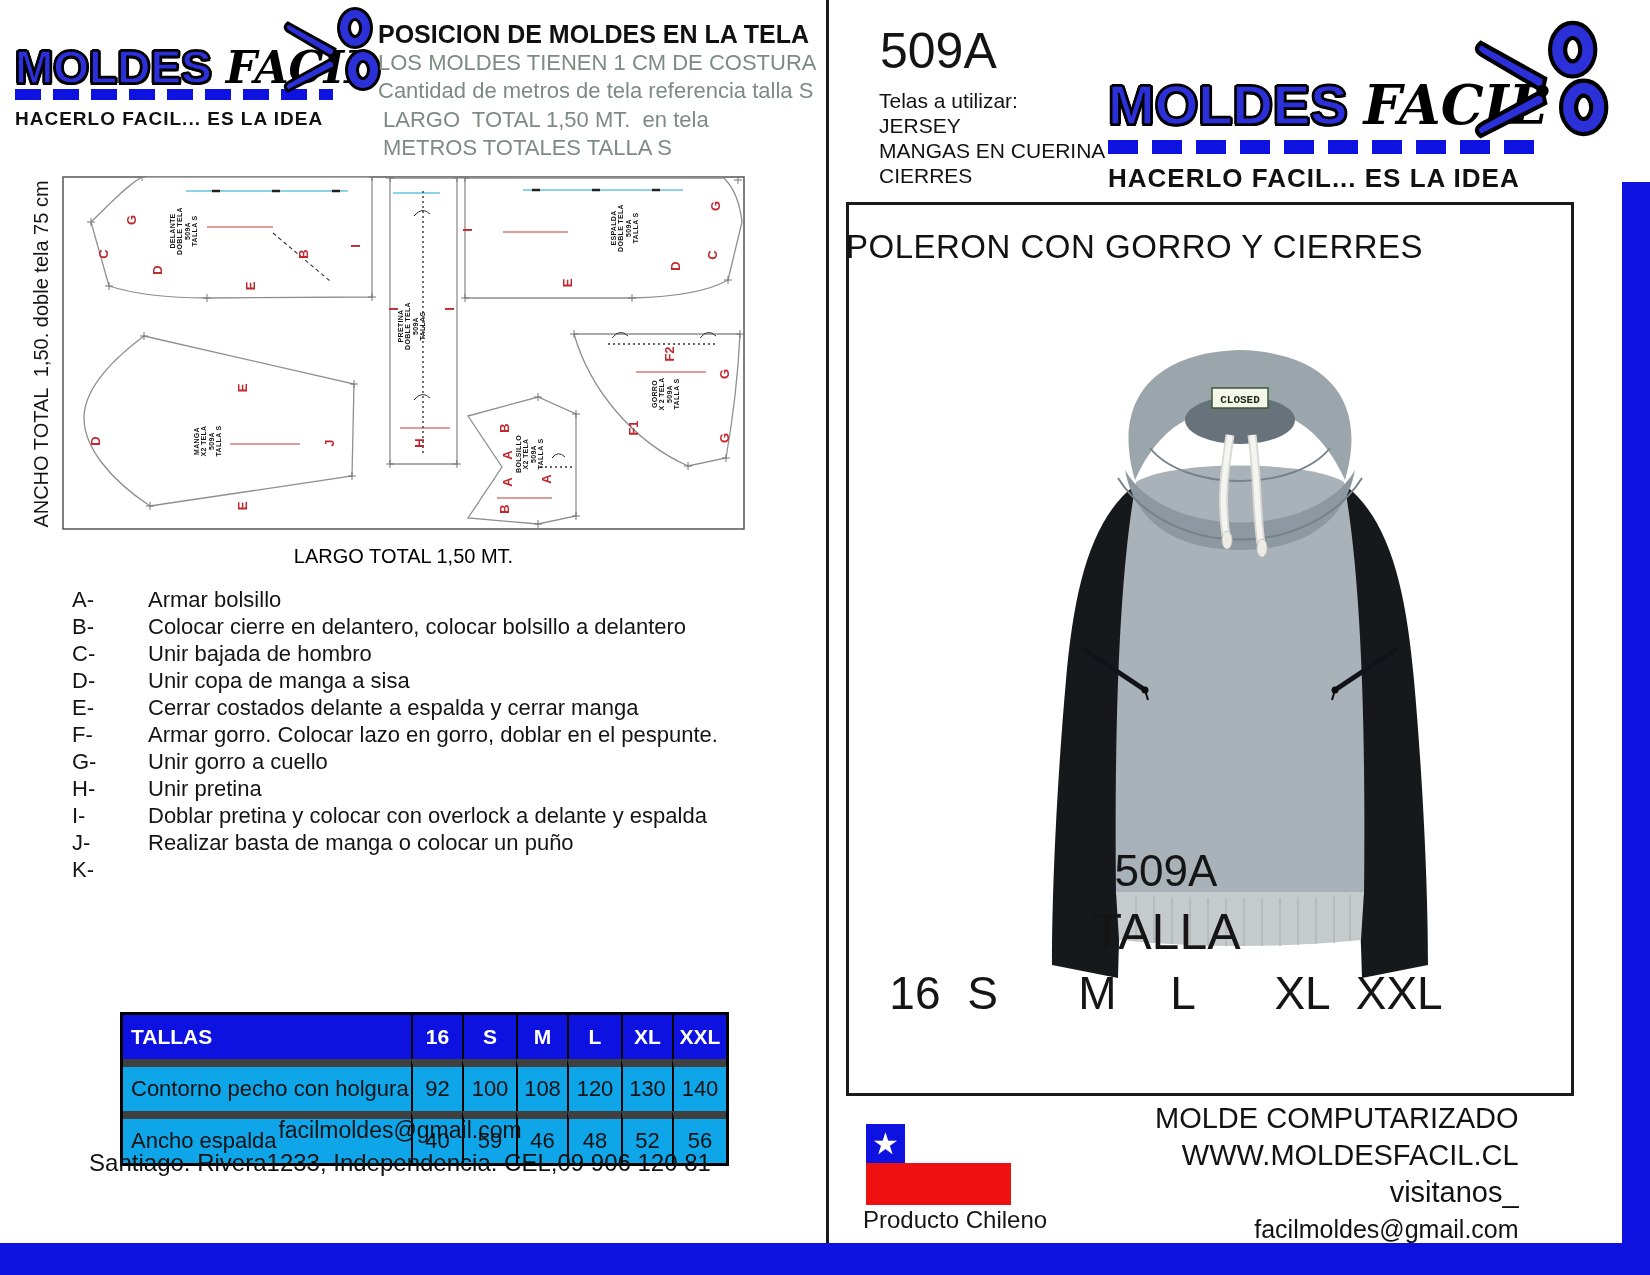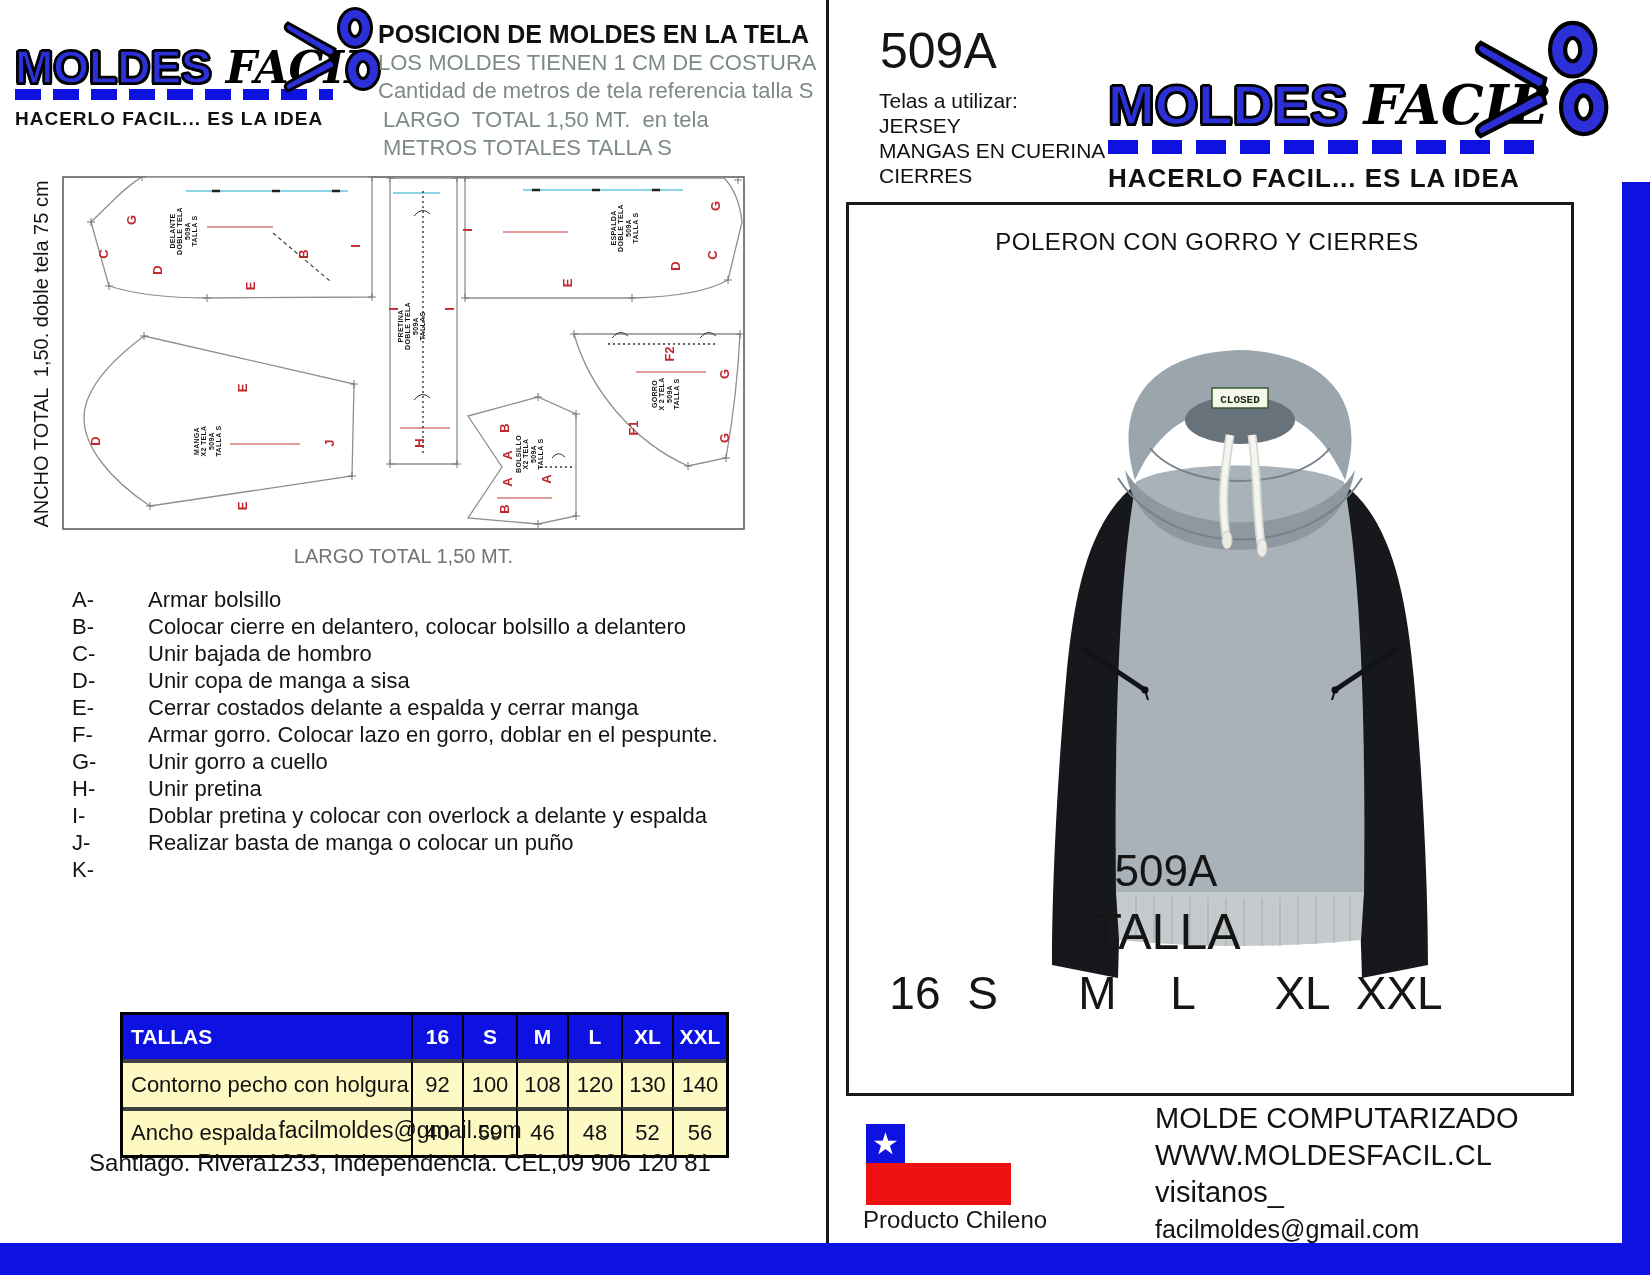--- a/index.html
+++ b/index.html
@@ -29,31 +29,31 @@
   .sideways{transform:rotate(-90deg);transform-origin:0 0;}
 
   
   .instr-row{display:flex;font-size:22px;line-height:27px;color:#141414;}
   .instr-key{width:76px;flex:0 0 76px;}
 
   
   #size-table{display:grid;grid-template-columns:288px 51px 54px 51px 54px 51px 54px;
     border:3px solid #000;background:#fff;}
   #size-table .cell{display:flex;align-items:center;justify-content:center;
-    font-size:22px;height:44px;border-left:2px solid #000;border-top:4px solid #404040;background:#fef9c3;color:#111;}
+    font-size:22px;height:44px;border-left:2px solid #000;border-top:8px solid #404040;background:#0ea5e9;color:#111;}
   #size-table .cell.first{border-left:none;justify-content:flex-start;padding-left:8px;}
   #size-table .cell.head{background:#0d12e0;color:#fff;font-weight:700;font-size:21px;border-top:none;}
   .contact-line{width:640px;text-align:center;color:#121212;}
 
   
   .vline{background:#1a1a1a;}
   .bluebar{background:#0d12e0;}
   .materials{font-size:21px;line-height:25px;color:#121212;}
   .product-box{border:3px solid #1a1a1a;background:#fff;}
-  .product-title{font-size:24px;letter-spacing:.5px;color:#121212;text-align:center;}
+  .product-title{font-size:33px;letter-spacing:.5px;color:#121212;text-align:left;}
   .big-center{text-align:center;color:#151515;}
   .flag-caption{font-size:24px;color:#161616;}
   .footer-lines{font-size:29px;color:#121212;line-height:37px;}
   .footer-lines .small{font-size:25px;}
 </style>
 </head>
 <body>
 
 <div id="page">
 
@@ -179,21 +179,21 @@
           <path class="tick" d="M 510,238 H 518 M 514,234 V 242"></path>
           <path class="tick" d="M 510,340 H 518 M 514,336 V 344"></path>
           <path class="tick" d="M 472,348 H 480 M 476,344 V 352"></path>
           <path class="tick" d="M 508,158 H 516 M 512,154 V 162"></path>
           <path class="tick" d="M 674,158 H 682 M 678,154 V 162"></path>
           <path class="tick" d="M 660,282 H 668 M 664,278 V 286"></path>
           <path class="tick" d="M 622,290 H 630 M 626,286 V 294"></path>
         </g>
     </svg>
 
-    <div class="abs" style="left:62px;top:545px;width:683px;text-align:center;font-size:20px;color:#737373;">LARGO TOTAL 1,50 MT.</div>
+    <div class="abs" style="left:62px;top:545px;width:683px;text-align:center;font-size:20px;color:#000000;">LARGO TOTAL 1,50 MT.</div>
 
     <div id="instructions" class="abs" style="left:72px;top:586px;width:680px;">
         <div class="instr-row">
           <span class="instr-key">A-</span>
           <span>Armar bolsillo</span>
         </div>
         <div class="instr-row">
           <span class="instr-key">B-</span>
           <span>Colocar cierre en delantero, colocar bolsillo a delantero</span>
         </div>
@@ -340,20 +340,20 @@
     <div class="abs big-center pre" style="left:846px;top:966px;width:640px;font-size:46px;word-spacing:14px;">16 S   M  L   XL XXL</div>
 
     <div>
       <div class="abs" style="left:866px;top:1124px;width:39px;height:39px;background:#0d12e0;">
         <div style="color:#fff;font-size:30px;line-height:39px;text-align:center;">★</div>
       </div>
       <div class="abs" style="left:866px;top:1163px;width:145px;height:42px;background:#ee1111;"></div>
     </div>
     <div class="abs flag-caption" style="left:863px;top:1206px;">Producto Chileno</div>
 
-    <div id="footer-lines" class="abs footer-lines" style="left:1155px;top:1100px;">
+    <div id="footer-lines" class="abs footer-lines" style="left:1155px;top:1100px;text-align:right;">
         <div>MOLDE COMPUTARIZADO</div>
         <div>WWW.MOLDESFACIL.CL</div>
         <div>visitanos_</div>
         <div class="small">facilmoldes@gmail.com</div>
       </div>
   </div>
 </div>
 
 </body></html>

